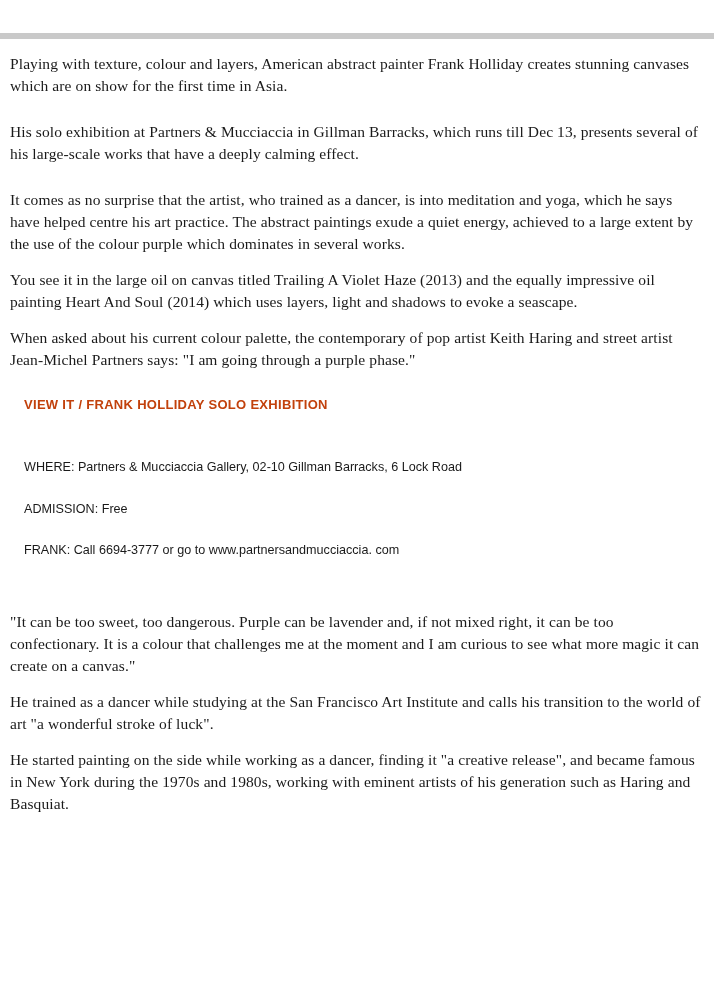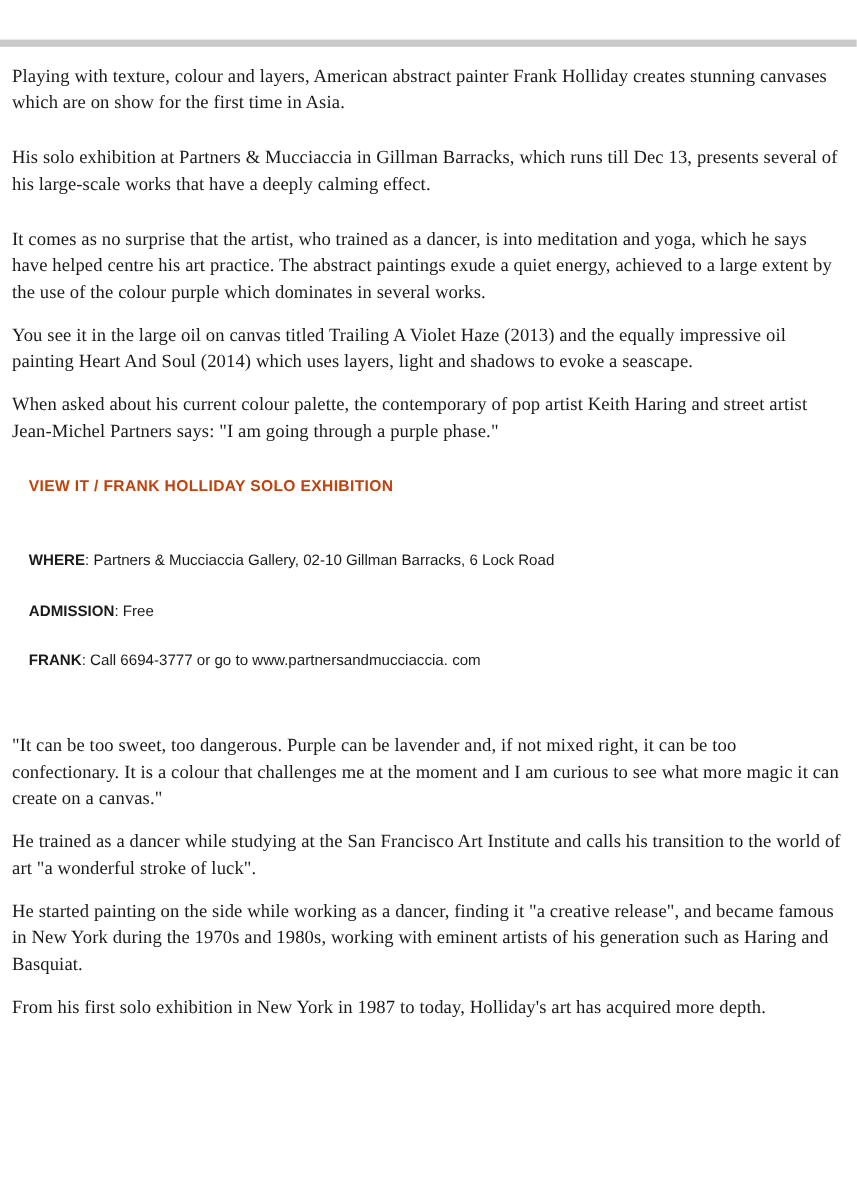--- a/index.html
+++ b/index.html
@@ -54,21 +54,21 @@
     margin-bottom: 46px;
   }
   .infobox .row {
     font-family: "Liberation Sans", sans-serif;
     font-size: 12.6px;
     line-height: 1.55;
     color: #1a1a1a;
     margin-bottom: 22px;
   }
   .infobox .row .lbl {
-    font-weight: bold;
+    font-weight: normal;
     text-align: center;
   }
   .post-gap {
     height: 28px;
   }
 </style>
 </head>
 <body>
 
 <div class="page">
@@ -97,16 +97,15 @@
       <span class="lbl">FRANK</span><span>: Call 6694-3777 or go to www.partnersandmucciaccia. com</span>
     </div>
   </div>
 
   <div class="post-gap"></div>
 
   <div class="article">
     <p>"It can be too sweet, too dangerous. Purple can be lavender and, if not mixed right, it can be too confectionary. It is a colour that challenges me at the moment and I am curious to see what more magic it can create on a canvas."</p>
     <p>He trained as a dancer while studying at the San Francisco Art Institute and calls his transition to the world of art "a wonderful stroke of luck".</p>
     <p>He started painting on the side while working as a dancer, finding it "a creative release", and became famous in New York during the 1970s and 1980s, working with eminent artists of his generation such as Haring and Basquiat.</p>
-    <p>From his first solo exhibition in New York in 1987 to today, Holliday's art has acquired more depth.</p>
   </div>
 
 </div>
 
 </body></html>

